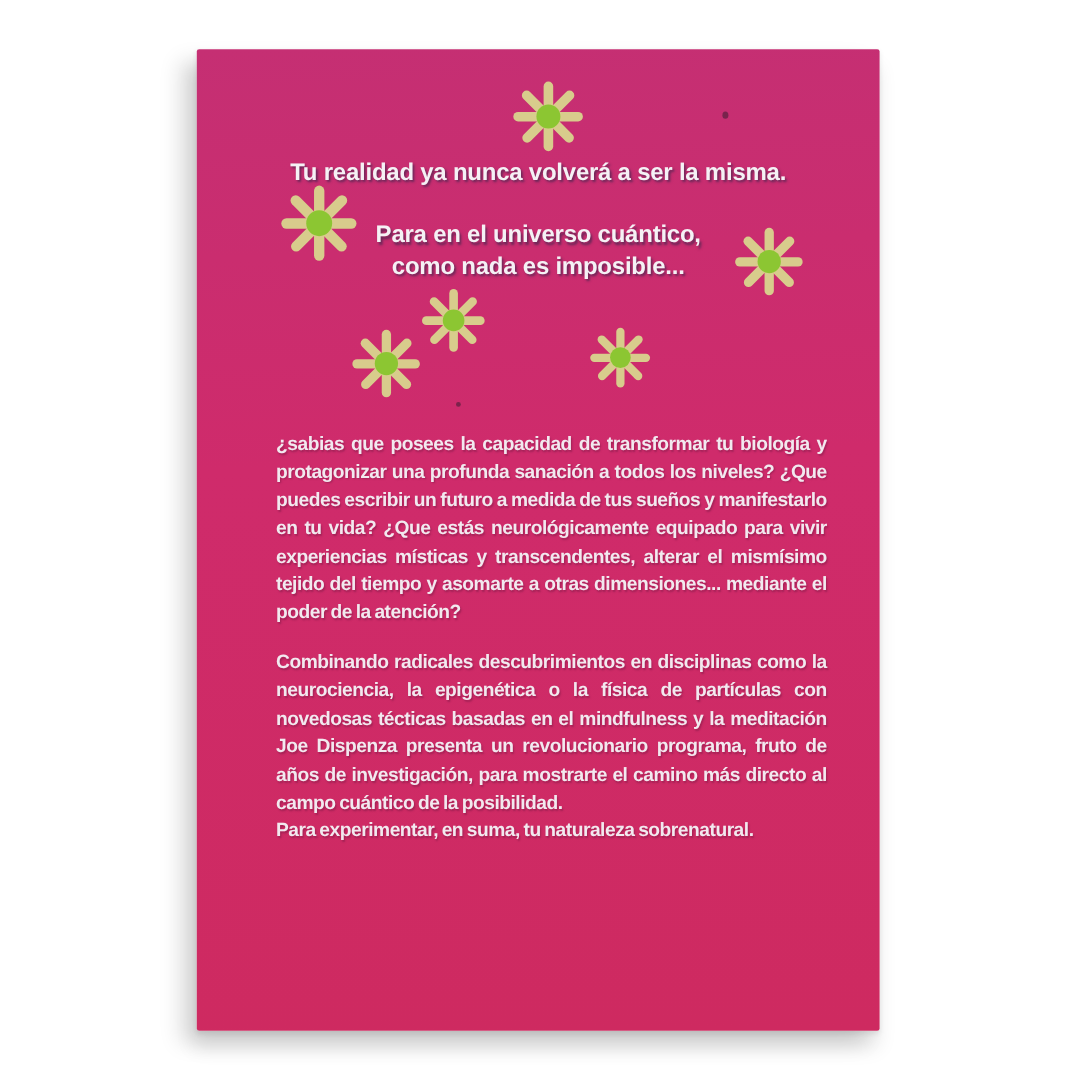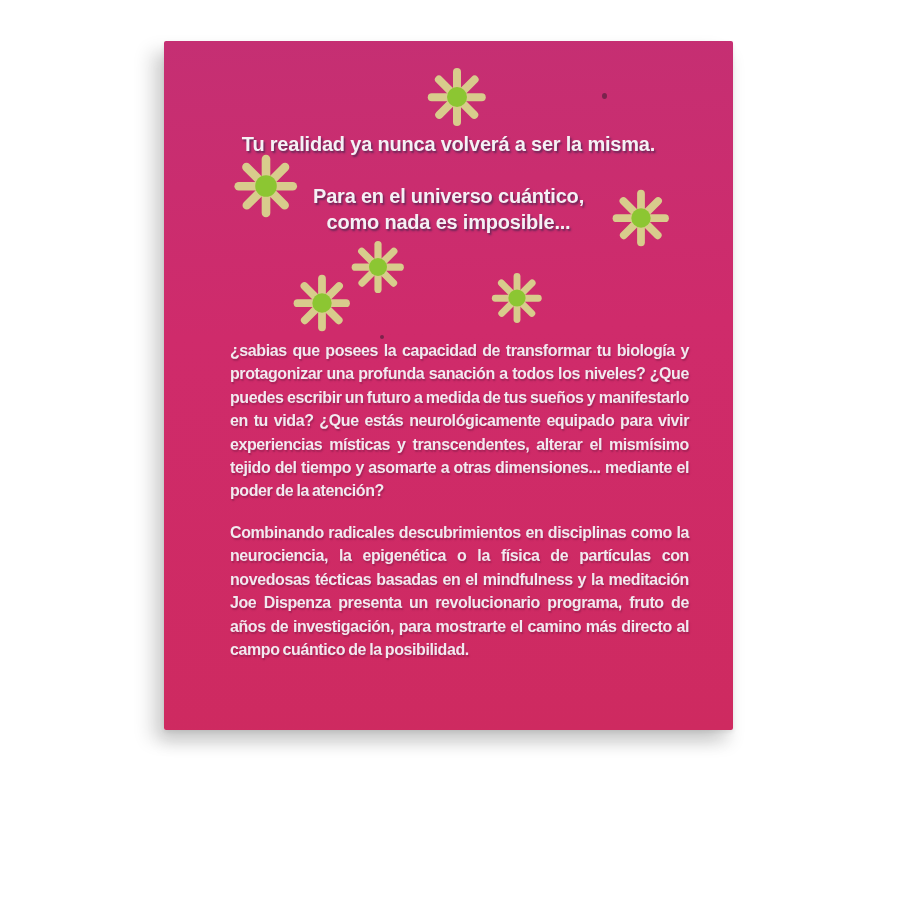--- a/index.html
+++ b/index.html
@@ -21,21 +21,21 @@
   }
   .photo {
     position: relative;
     width: 900px; height: 900px;
     background: #ffffff;
   }
   
   .card {
     position: absolute;
     left: 164px; top: 41px;
-    width: 569px; height: 689px;
+    width: 569px; height: 818px;
     background: linear-gradient(178deg,
       var(--pink-top) 0%,
       var(--pink-mid) 42%,
       var(--pink-bottom) 100%);
     border-radius: 2px;
     box-shadow:
       -14px 10px 18px rgba(0,0,0,0.13),
       -2px 14px 16px rgba(0,0,0,0.10),
       0 2px 4px rgba(0,0,0,0.08);
   }
@@ -75,21 +75,21 @@
     font-size: 20px;
     letter-spacing: -0.2px;
     line-height: 26px;
     text-shadow: 1.5px 2px 2px rgba(55,35,75,0.65);
   }
   .tagline-primary   { top: 90px; }
   .tagline-secondary { top: 142px; }
   
   .blurb-block {
     position: absolute;
-    left: 66px; width: 459px;
+    left: 66px; width: 459px; margin-top: 20px;
   }
   .blurb-block-1 { top: 298px; }
   .blurb-block-2 { top: 480px; }
   .blurb-block p {
     margin: 0;
     color: var(--body-text);
     font-weight: bold;
     font-size: 16px;
     line-height: 23.4px;
     letter-spacing: -0.4px;
@@ -163,19 +163,20 @@
       <div>Para en el universo cuántico,</div>
       <div>como nada es imposible...</div>
     </div>
 
     <div class="blurb-block blurb-block-1">
       <p>¿sabias que posees la capacidad de transformar tu biología y protagonizar una profunda sanación a todos los niveles? ¿Que puedes escribir un futuro a medida de tus sueños y manifestarlo en tu vida? ¿Que estás neurológicamente equipado para vivir experiencias místicas y transcendentes, alterar el mismísimo tejido del tiempo y asomarte a otras dimensiones... mediante el poder de la atención?</p>
     </div>
 
     <div class="blurb-block blurb-block-2">
       <p>Combinando radicales descubrimientos en disciplinas como la neurociencia, la epigenética o la física de partículas con novedosas técticas basadas en el mindfulness y la meditación Joe Dispenza presenta un revolucionario programa, fruto de años de investigación, para mostrarte el camino más directo al campo cuántico de la posibilidad.</p>
+      <p>Para experimentar, en suma, tu naturaleza sobrenatural.</p>
     </div>
 
     <span class="speck speck-1"></span>
     <span class="speck speck-2"></span>
 
   </div>
 </div>
 
 </body></html>

